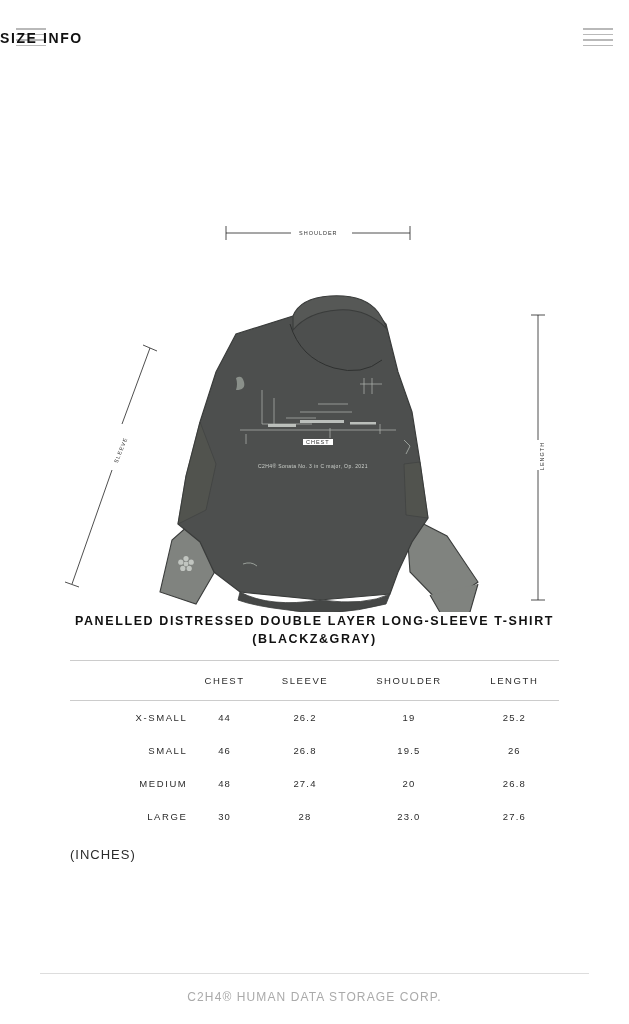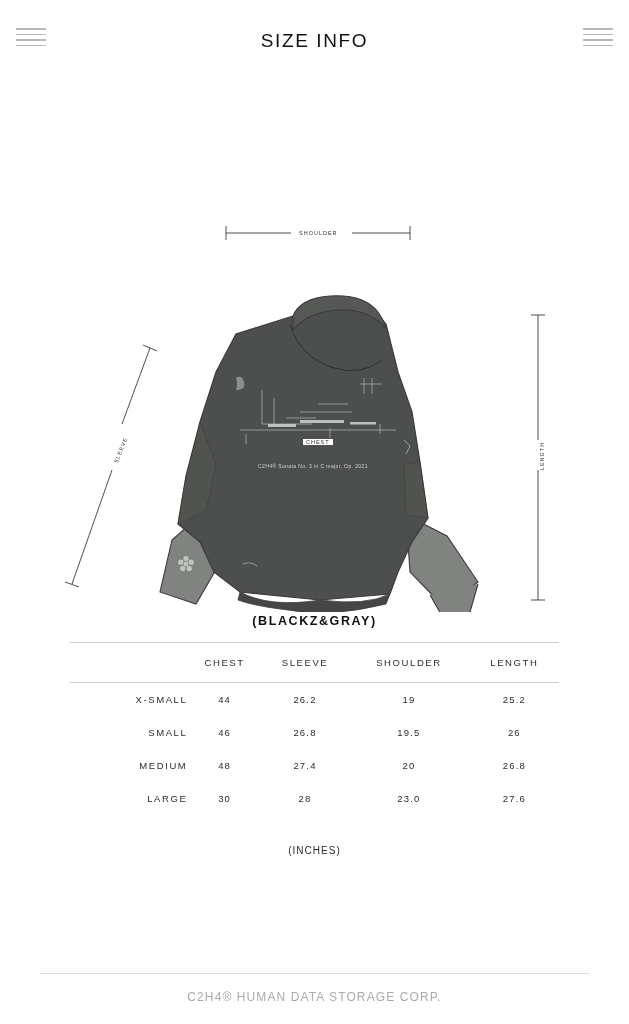--- a/index.html
+++ b/index.html
@@ -19,23 +19,23 @@
   
   .header {
     position: relative;
     height: 72px;
   }
   .header-title {
     position: absolute;
     top: 30px;
     left: 0;
     width: 100%;
-    text-align: center;
-    font-size: 19px;
-    font-weight: normal;
+    text-align: left;
+    font-size: 14px;
+    font-weight: bold;
     letter-spacing: 1.6px;
   }
   .hamburger {
     position: absolute;
     top: 28px;
     width: 30px;
   }
   .hamburger.left { left: 16px; }
   .hamburger.right { right: 16px; }
   .hamburger span {
@@ -117,25 +117,25 @@
     padding: 11px 0;
     text-align: center;
     color: #2b2b2b;
   }
   table.size-table tbody td.row-head {
     text-align: right;
     letter-spacing: 1.6px;
     padding-left: 24px;
   }
   .units {
-    text-align: center;
-    font-size: 10px;
+    text-align: left;
+    font-size: 13px;
     letter-spacing: 1px;
     color: #2b2b2b;
-    margin-top: 30px;
+    margin-top: 14px;
   }
 
   
   .footer {
     position: absolute;
     bottom: 0;
     left: 0;
     width: 629px;
   }
   .footer-rule {
@@ -276,20 +276,21 @@
     <text x="258" y="396" font-family="Liberation Sans, sans-serif" font-size="5" fill="#cfd3ce" letter-spacing="0.4">C2H4®   Sonata No. 3 in C major, Op. 2021</text>
   </svg>
 
   <div class="dim-label dim-shoulder">SHOULDER</div>
   <div class="dim-label dim-chest">CHEST</div>
   <div class="dim-label dim-sleeve">SLEEVE</div>
   <div class="dim-label dim-length">LENGTH</div>
 </div>
 
 <div class="product-title">
+  <div>PANELLED DISTRESSED DOUBLE LAYER LONG-SLEEVE T-SHIRT</div>
   <div>(BLACKZ&amp;GRAY)</div>
 </div>
 
 <div class="size-table-wrap">
   <table class="size-table">
     <thead>
       <tr>
         <th class="row-head"></th>
         <th>CHEST</th>
         <th>SLEEVE</th>

